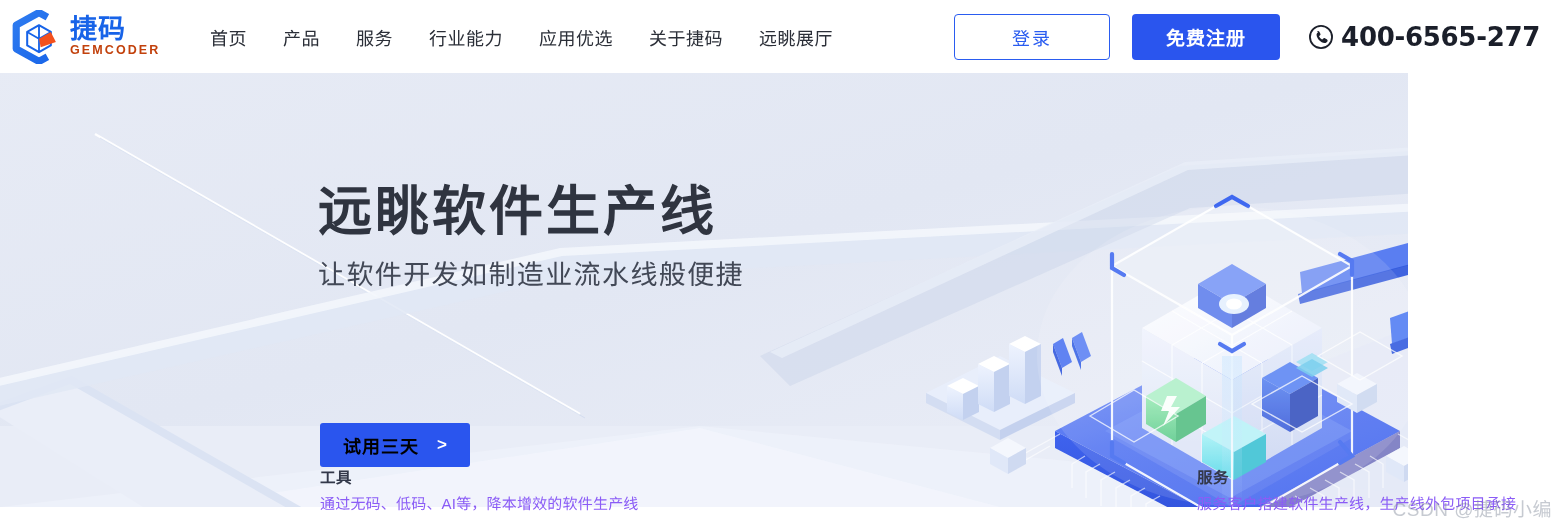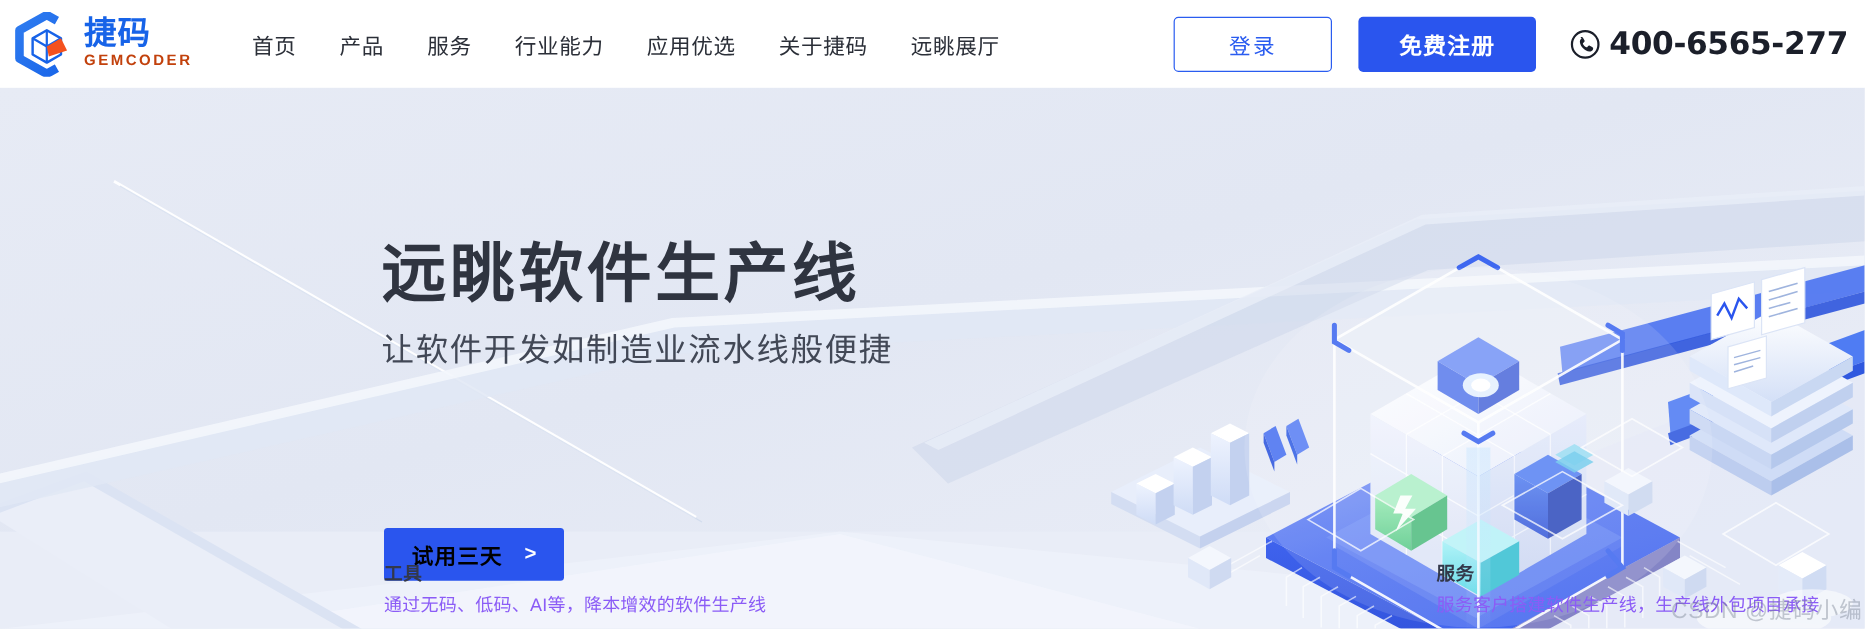--- a/index.html
+++ b/index.html
@@ -41,21 +41,21 @@
   .nav-item {
     font-family: "DejaVu Sans", sans-serif;
     font-size: 18px; color: #2b2f38;
     padding: 6px 0; margin-right: 36px;
     cursor: pointer; white-space: nowrap;
     letter-spacing: 0.5px;
   }
 
   .header-actions { display: flex; align-items: center; margin-left: auto; margin-right: 14px; }
   .btn-login {
-    width: 132px; height: 46px;
+    width: 156px; height: 46px;
     border: 1px solid #2a5cf0; border-radius: 4px;
     background: #ffffff; color: #2a5cf0;
     font-family: "DejaVu Sans", sans-serif;
     font-size: 18px; letter-spacing: 2px;
     display: flex; align-items: center; justify-content: center;
     cursor: pointer;
   }
   .btn-register {
     width: 148px; height: 46px; margin-left: 22px;
     border: none; border-radius: 4px;
@@ -71,22 +71,22 @@
   }
   .phone-icon { width: 26px; height: 26px; flex: 0 0 26px; }
   .phone-num {
     font-family: "DejaVu Sans", sans-serif;
     font-size: 26px; font-weight: bold; color: #1b1f2a;
     margin-left: 7px; letter-spacing: -0.3px; white-space: nowrap;
   }
 
   
   .hero {
-    position: absolute; top: 73px; left: 0;
-    width: 1554px; height: 451px;
+    position: absolute; top: 56px; left: 0;
+    width: 1408px; height: 451px;
     background: linear-gradient(160deg, #e6eaf4 0%, #e3e8f3 42%, #e7ebf5 70%, #eaeef7 100%);
     overflow: hidden;
   }
   .hero-bg { position: absolute; inset: 0; width: 1554px; height: 451px; }
 
   .hero-copy { position: absolute; left: 318px; top: 125px; z-index: 10; }
   .hero-title {
     font-family: "DejaVu Sans", sans-serif;
     font-size: 54px; font-weight: bold; color: #2f3440;
     letter-spacing: 3px; line-height: 1.15;

